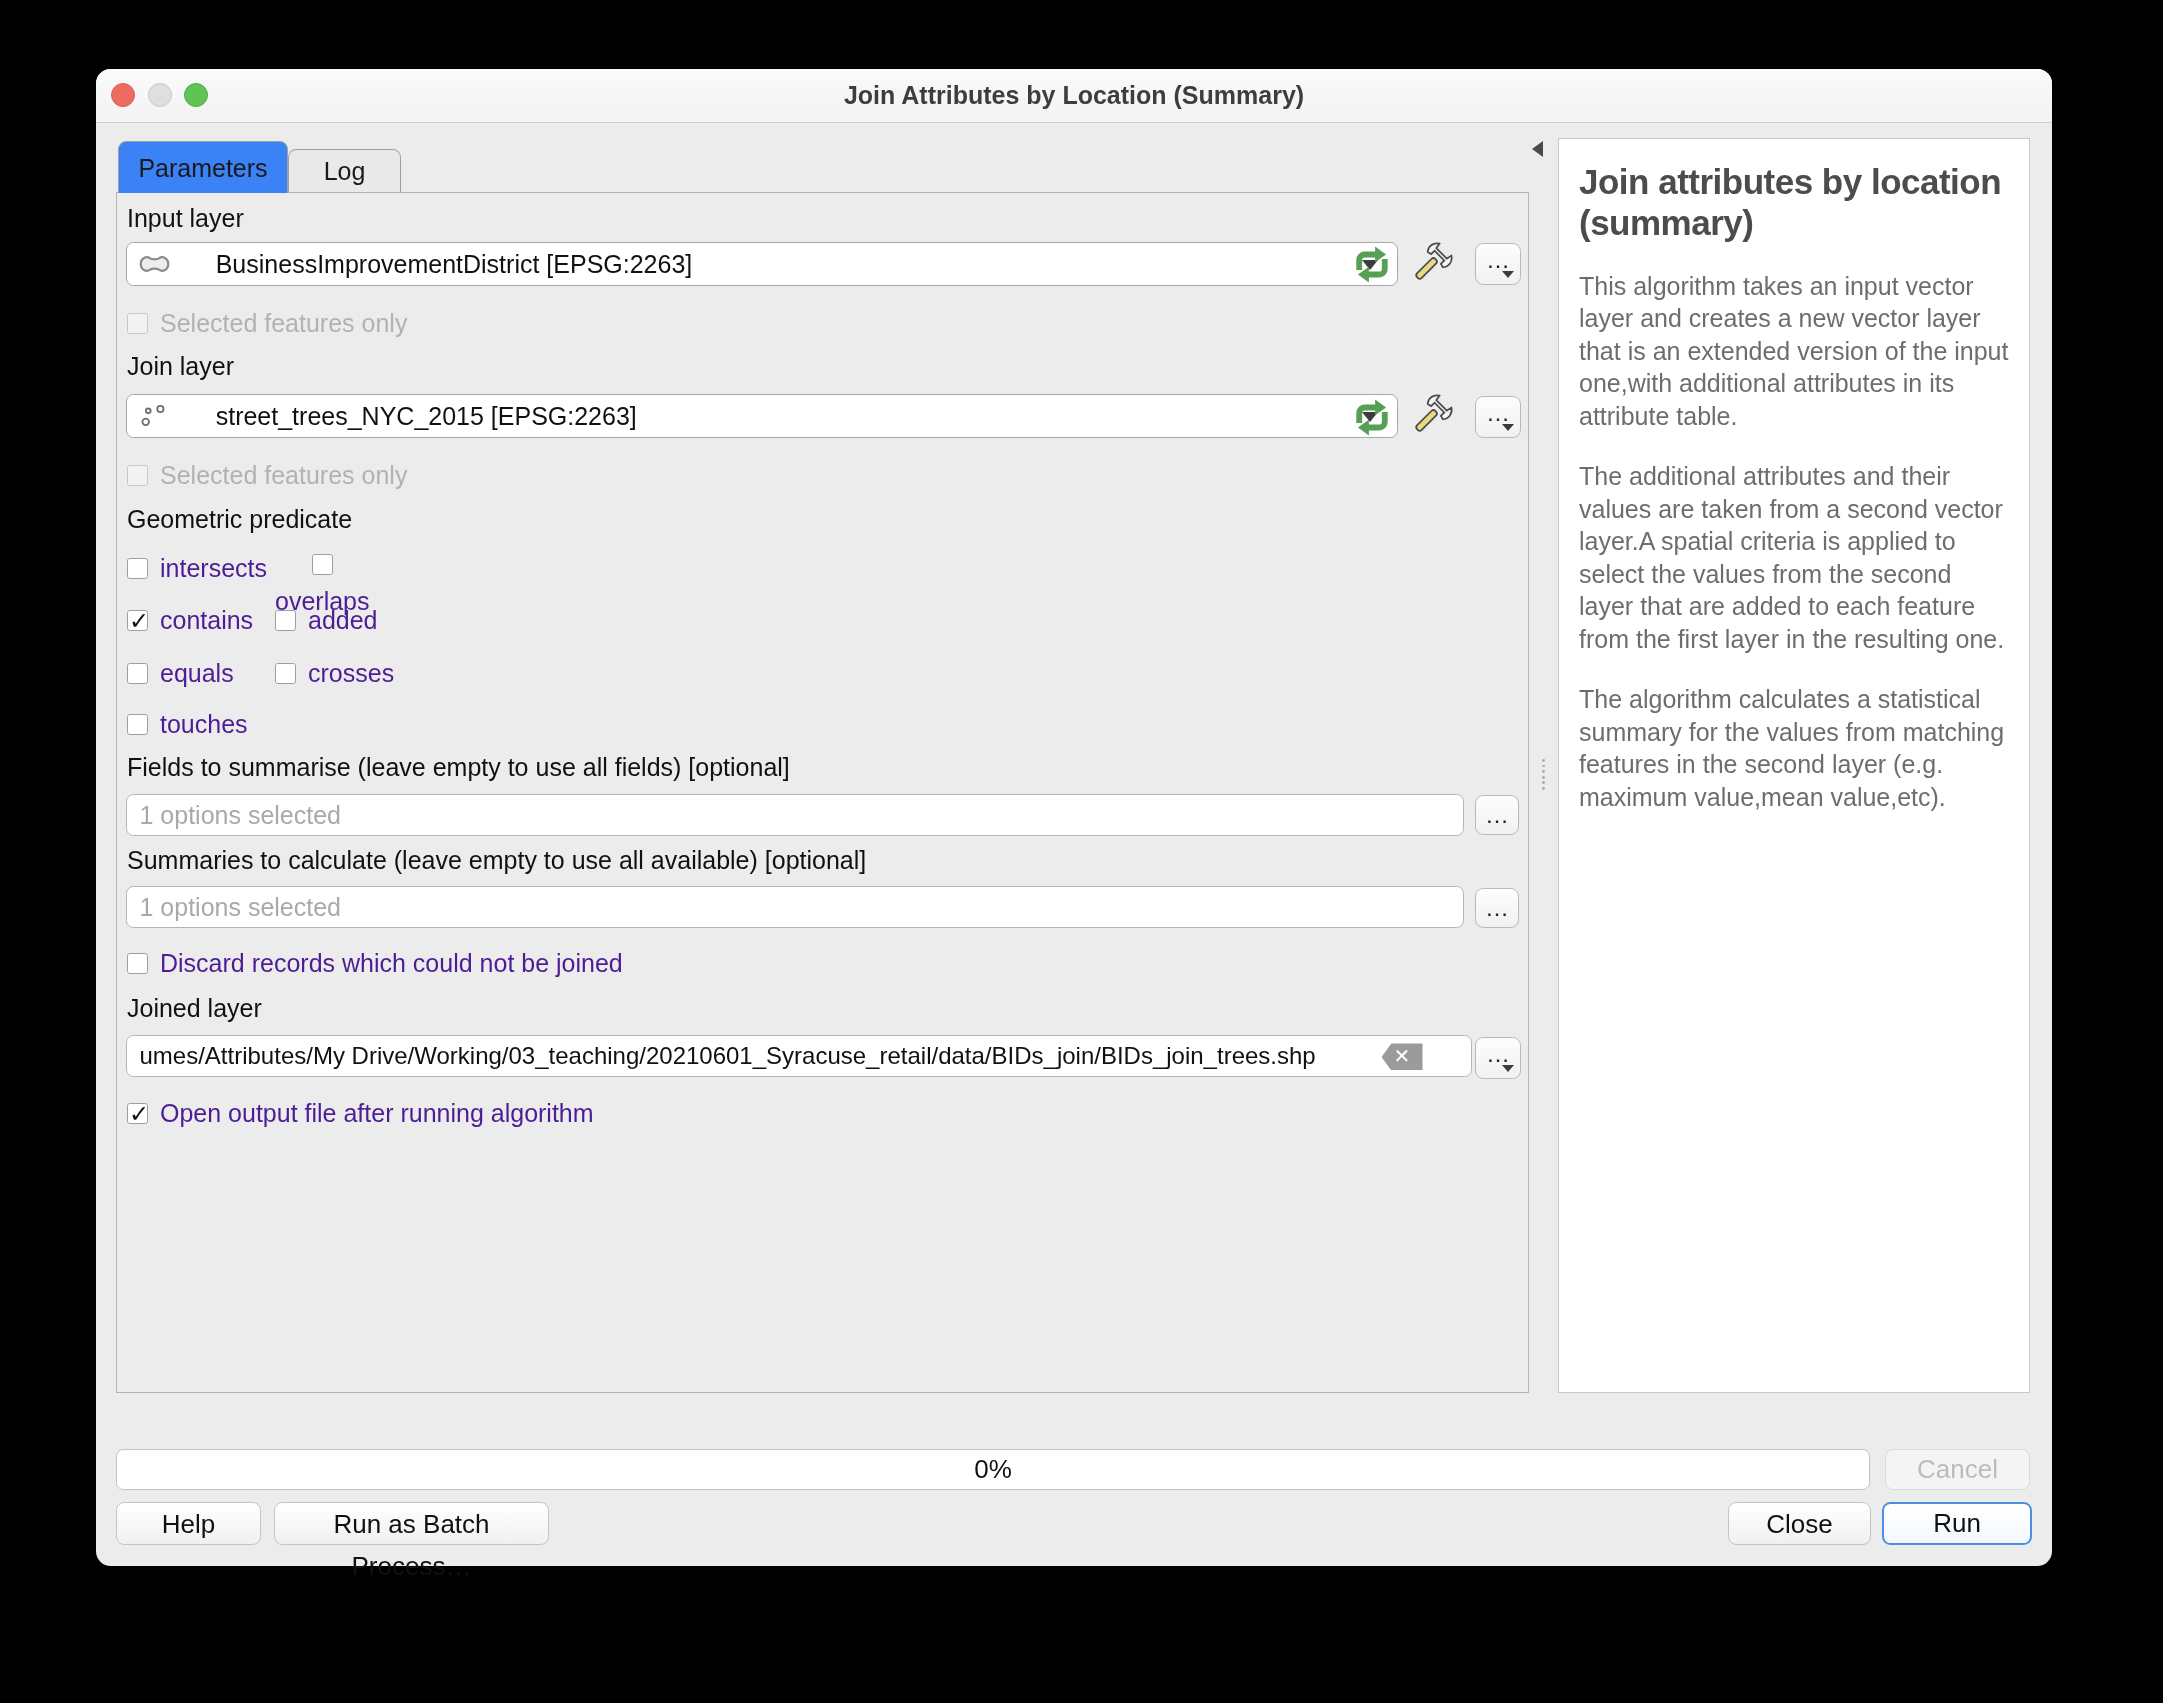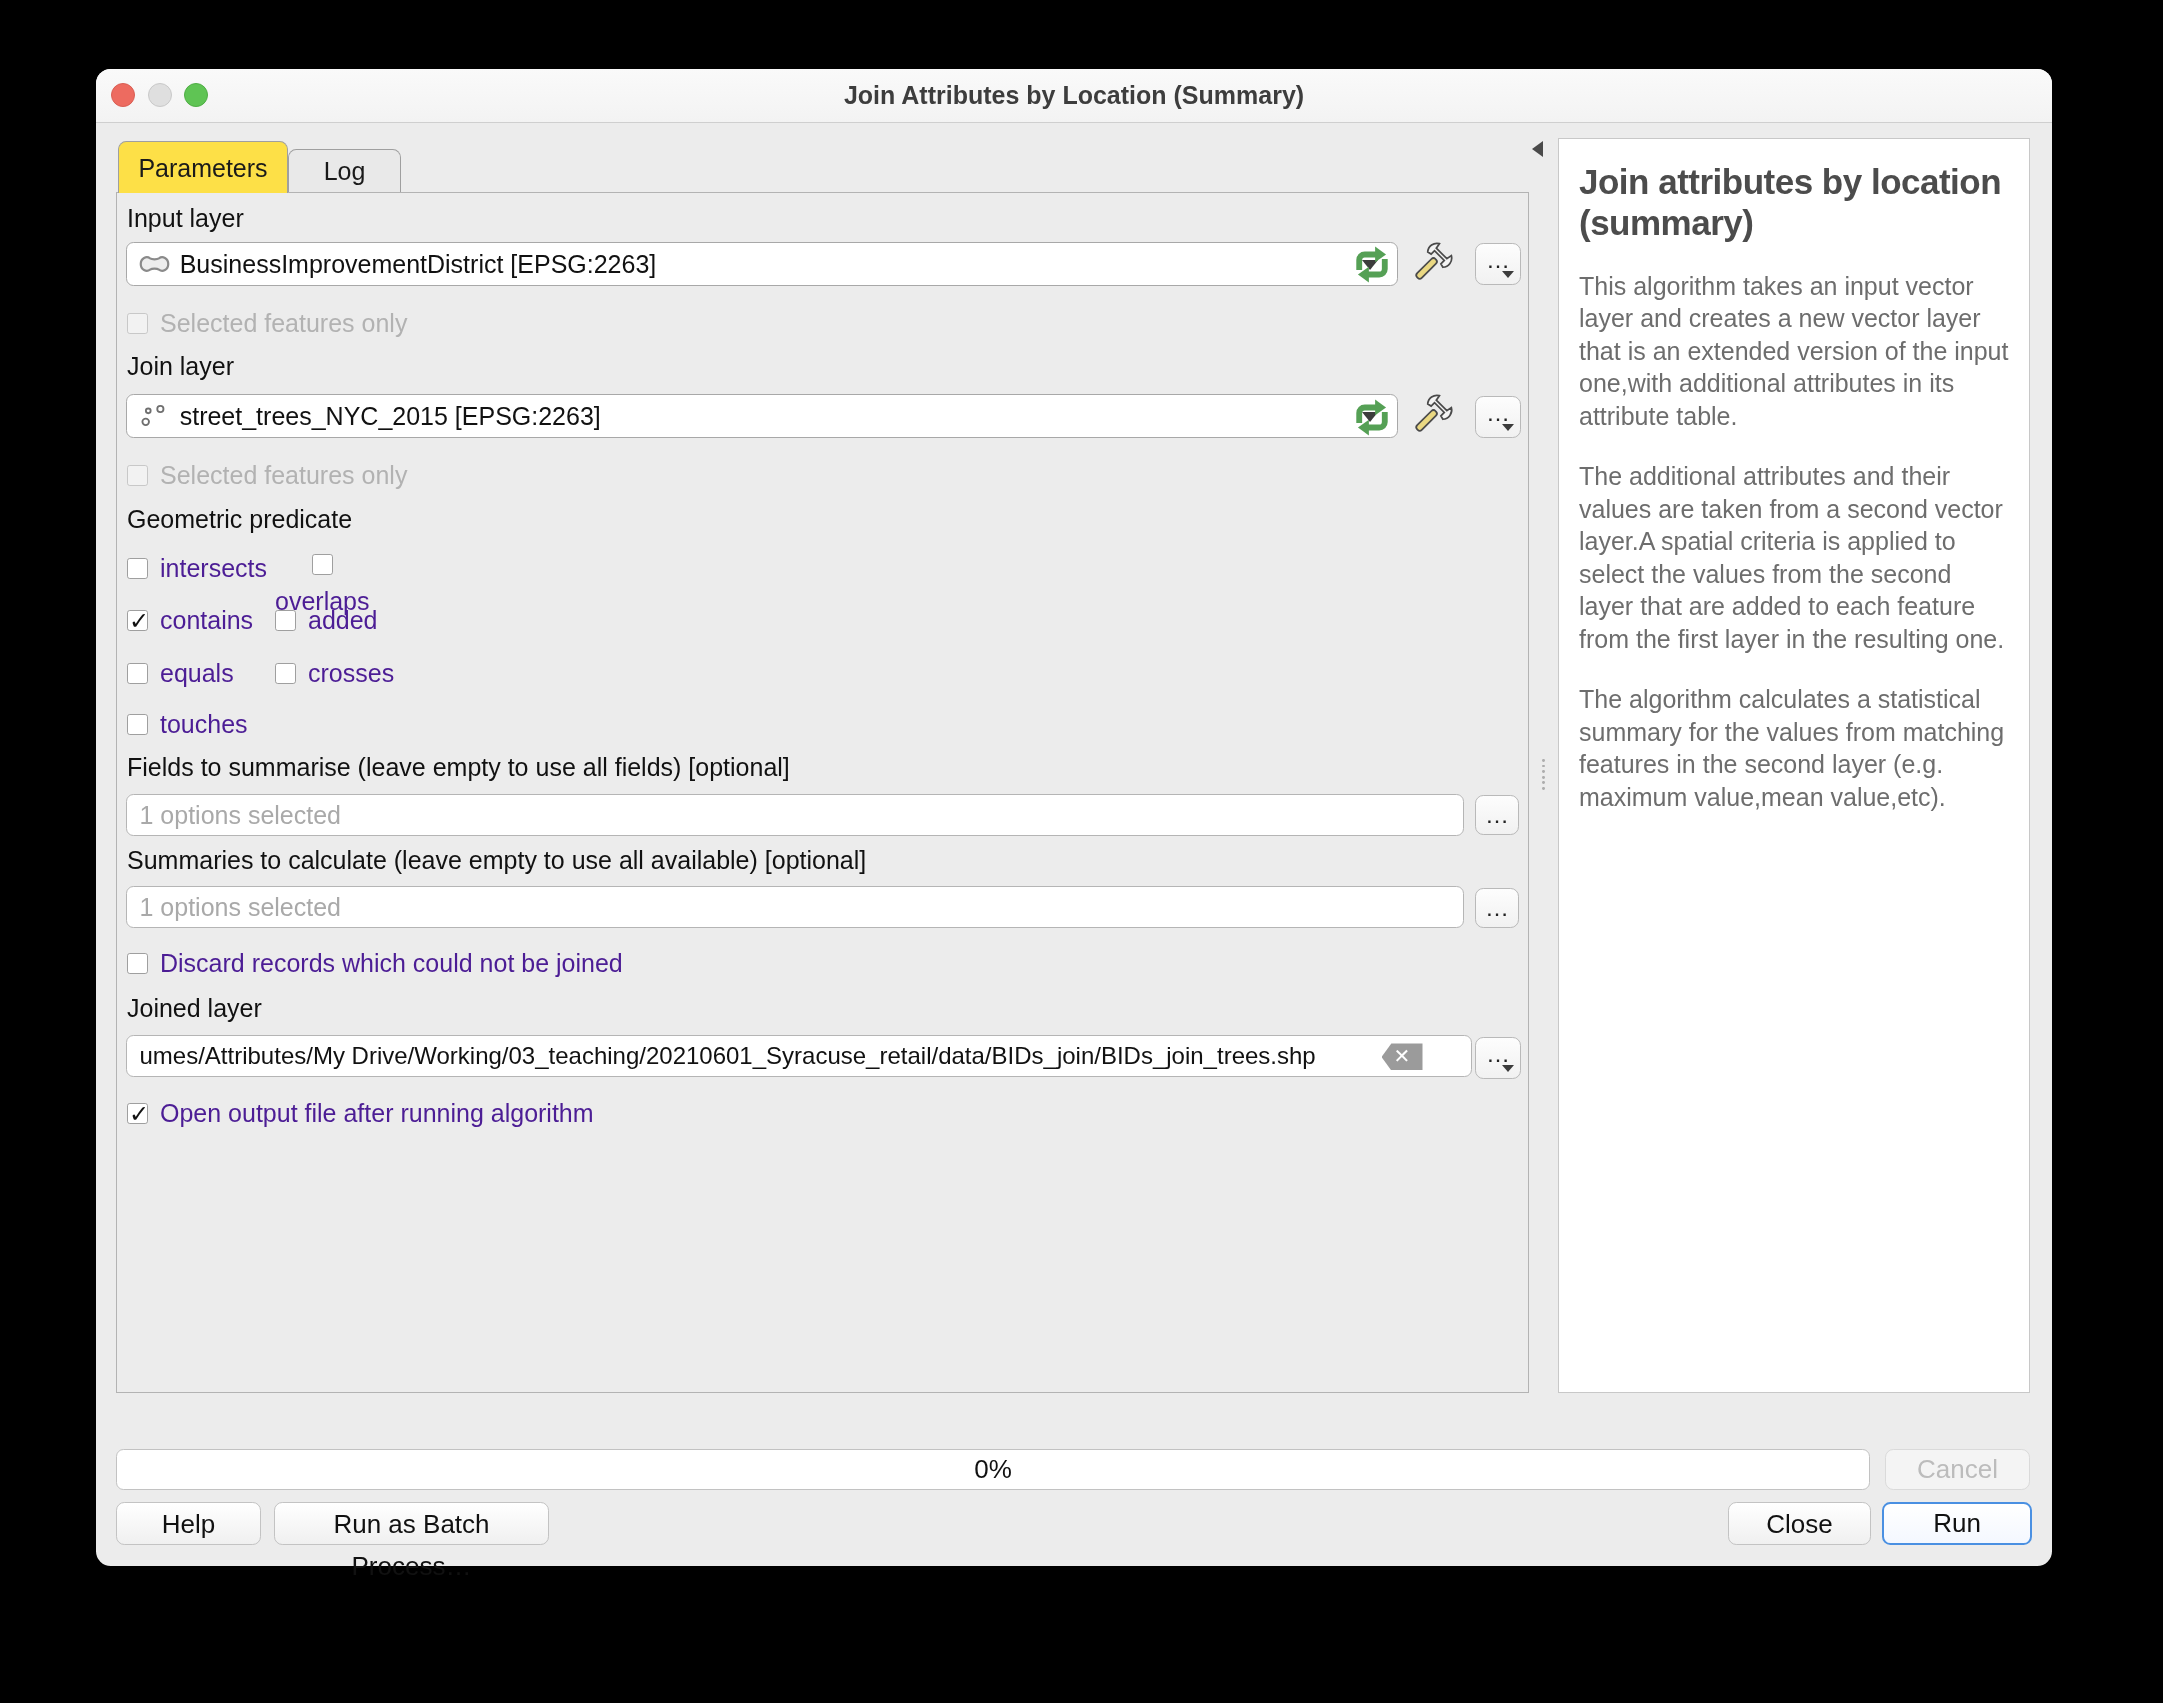--- a/index.html
+++ b/index.html
@@ -28,36 +28,36 @@
     text-align:center;font-size:25px;font-weight:bold;color:#3d3d3d;
   }
   
   .tab{
     position:absolute;box-sizing:border-box;text-align:center;
     border:0.9px solid #9f9f9f;border-bottom:none;border-radius:8.3px 8.3px 0 0;
     font-size:25px;color:#1a1a1a;
   }
   .tab.active{
     left:22px;top:72px;width:170px;height:52px;line-height:52px;
-    background:#fde047;z-index:3;
+    background:#3b82f6;z-index:3;
   }
   .tab.inactive{
     left:192px;top:80px;width:113px;height:43px;line-height:43px;
     background:#e9e9e9;z-index:1;
   }
   
   .main-panel{
     position:absolute;left:20px;top:123px;width:1413px;height:1201px;
     box-sizing:border-box;border:0.9px solid #b3b3b3;background:#ececec;z-index:2;
   }
   .lbl{position:absolute;font-size:25px;color:#111;white-space:nowrap;z-index:4;}
   .combo{
     position:absolute;left:29.5px;width:1272px;height:44px;box-sizing:border-box;
     background:#fff;border:0.9px solid #a8a8a8;border-radius:7.4px;z-index:4;
-    display:flex;align-items:center;padding:0 37px 0 11px;
+    display:flex;align-items:center;padding:0 37px 0 11px;gap:36px;
   }
   .combo .val{font-size:25px;color:#111;margin-left:9.2px;white-space:nowrap;overflow:hidden;}
   .combo .arrow{
     position:absolute;right:18.5px;top:50%;margin-top:-3.7px;width:0;height:0;
     border-left:8.3px solid transparent;border-right:8.3px solid transparent;
     border-top:10px solid #3c3c3c;
   }
   .field{
     position:absolute;left:29.5px;width:1338px;height:42px;box-sizing:border-box;
     background:#fff;border:0.9px solid #b5b5b5;border-radius:7.4px;z-index:4;

